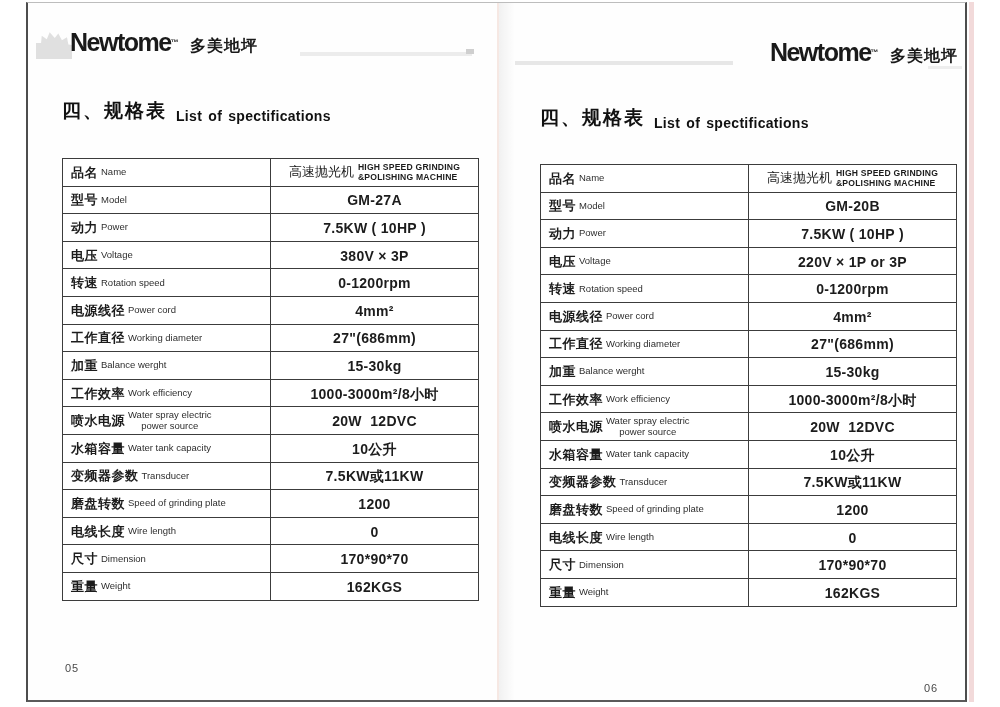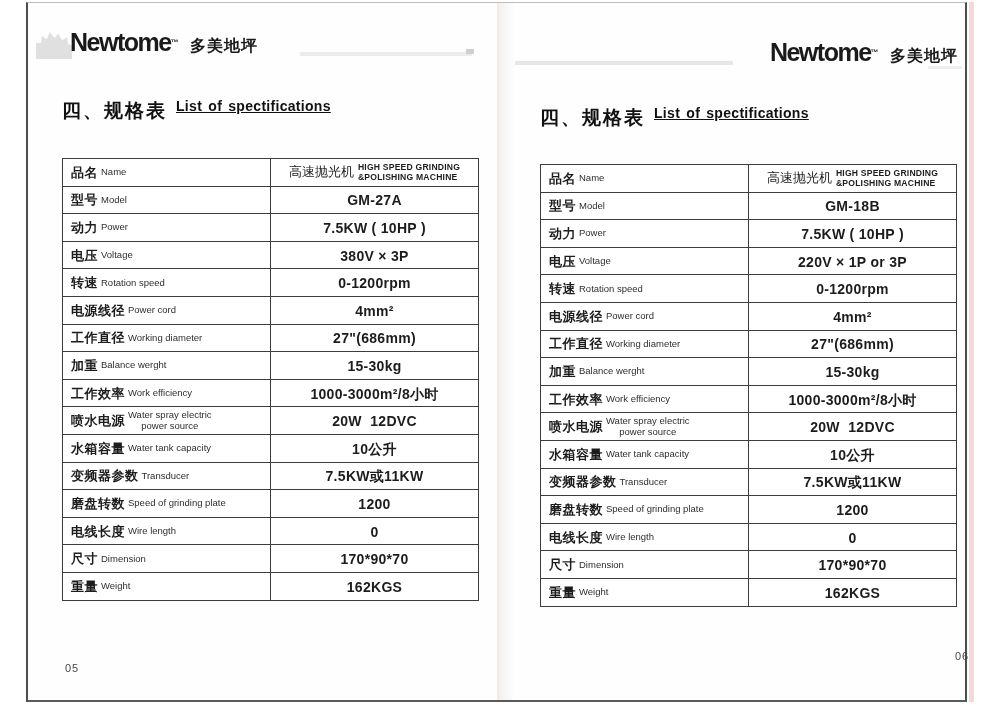--- a/index.html
+++ b/index.html
@@ -37,23 +37,23 @@
   .logo-left { left:70px; top:28px; }
   .logo-right { right:42px; top:38px; }
   .stamp-graphic {
     position:absolute; left:36px; top:30px; width:36px; height:29px;
     background:#dadada; opacity:0.85;
     clip-path:polygon(0 100%, 0 45%, 14% 45%, 16% 20%, 30% 32%, 38% 8%, 52% 28%, 62% 12%, 72% 35%, 86% 25%, 90% 50%, 100% 52%, 100% 100%);
   }
   .faint-rule { position:absolute; background:#ececec; }
   .faint-tick { position:absolute; background:#cfcfcf; }
   
-  .page-title { position:absolute; display:flex; align-items:flex-start; white-space:nowrap; }
+  .page-title { position:absolute; display:flex; align-items:flex-end; white-space:nowrap; }
   .title-cn { font-size:19px; font-weight:bold; color:#111; letter-spacing:2px; }
-  .title-en { font-size:14px; font-weight:bold; color:#111; margin-left:9px; letter-spacing:0.3px; word-spacing:2px;text-decoration:underline; }
+  .title-en { font-size:14px; font-weight:bold; color:#111; margin-left:9px; letter-spacing:0.3px; word-spacing:2px; }
   .title-left  { left:62px;  top:98px; }
   .title-right { left:540px; top:105px; }
   
   .spec-table {
     position:absolute; width:393px; border-collapse:collapse; table-layout:fixed;
     background:#fff;
   }
   .table-left  { left:62px;  top:158px; }
   .table-right { left:540px; top:164px; }
   .spec-table td {
@@ -75,21 +75,21 @@
     display:inline-flex; flex-direction:column; vertical-align:middle;
     line-height:1.18; text-align:left;
   }
   .v1, .v2 { font-size:14px; font-weight:600; white-space:pre; letter-spacing:0.3px; }
   .v2:empty { display:none; }
   .spec-table tr:first-child .v1,
   .spec-table tr:first-child .v2 { font-size:8.6px; font-weight:bold; letter-spacing:0.2px; }
   
   .page-num { position:absolute; font-size:11px; color:#4a4a4a; letter-spacing:1px; }
   .page-num-left  { left:40px;  top:662px;padding-left:25px; }
-  .page-num-right { left:924px; top:650px;margin-left:31px; }
+  .page-num-right { left:924px; top:682px; }
 </style>
 </head>
 <body>
 
 <div id="stage">
 
   <div class="sheet-frame"></div>
   <div class="pink-strip"></div>
   <div class="gutter-line"></div>
   <div class="gutter-shade"></div>
@@ -387,21 +387,21 @@
 
   <tr>
     <td class="label-cell">
       <span class="cn">型号</span><span class="en-stack">
         <span class="en1">Model</span>
 
       </span>
     </td>
     <td class="value-cell">
       <span class="v-stack">
-        <span class="v1">GM-18B</span>
+        <span class="v1">GM-20B</span>
 
       </span>
     </td>
   </tr>
 
   <tr>
     <td class="label-cell">
       <span class="cn">动力</span><span class="en-stack">
         <span class="en1">Power</span>
 

